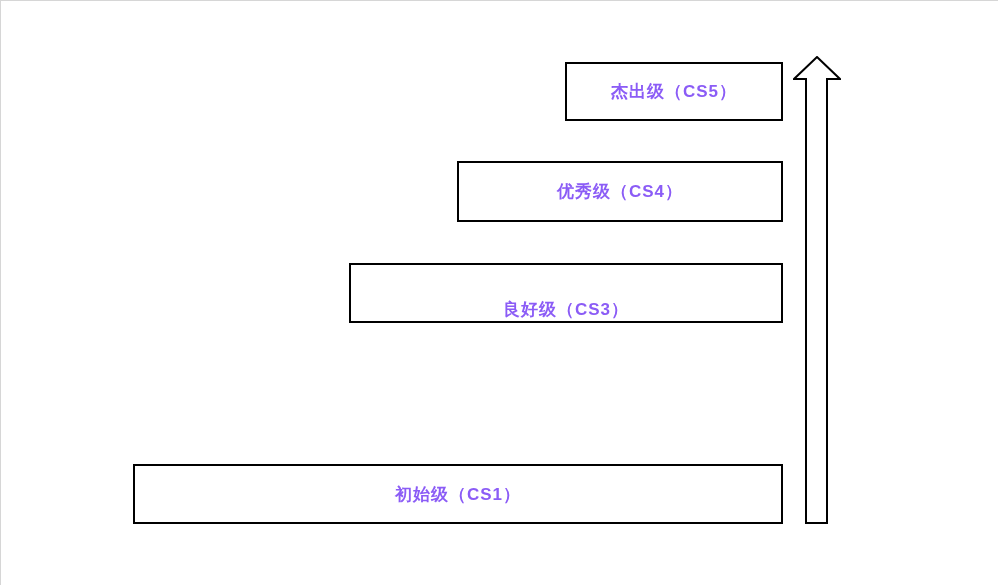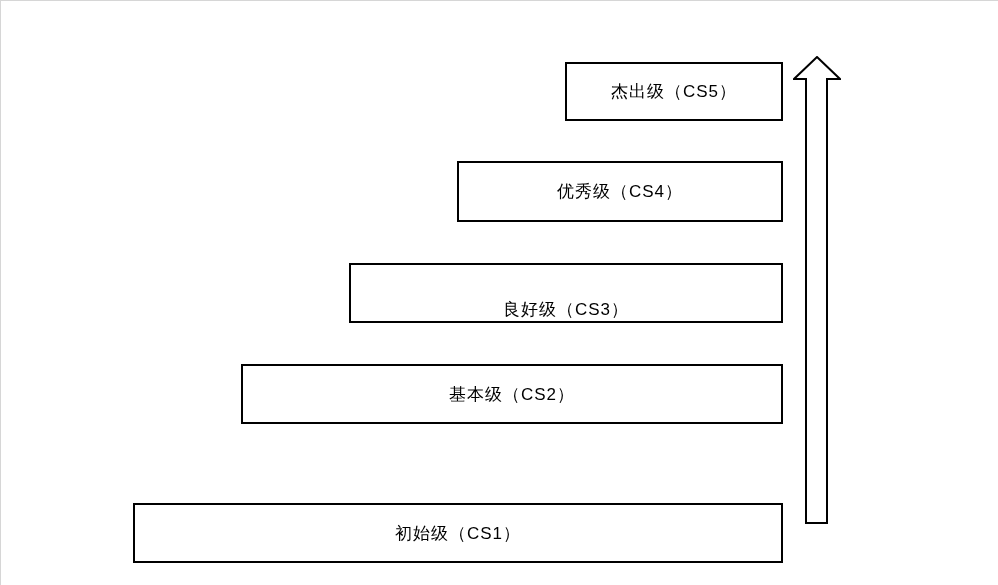--- a/index.html
+++ b/index.html
@@ -22,30 +22,30 @@
     position: absolute;
     box-sizing: border-box;
     border: 2px solid #000000;
     background: #ffffff;
     display: flex;
     align-items: center;
     justify-content: center;
   }
   .level-label {
     font-size: 17px;
-    font-weight: normal;
-    color: #000000;
+    font-weight: bold;
+    color: #8b5cf6;
     letter-spacing: 1px;
     white-space: nowrap;
   }
   .box-cs5 { left: 564px; top:  61px; width: 218px; height: 59px; }
   .box-cs4 { left: 456px; top: 160px; width: 326px; height: 61px; }
   .box-cs3 { left: 348px; top: 262px; width: 434px; height: 60px; align-items: flex-end; }
   .box-cs2 { left: 240px; top: 363px; width: 542px; height: 60px; }
-  .box-cs1 { left: 132px; top: 463px; width: 650px; height: 60px; margin-top: 39px; }
+  .box-cs1 { left: 132px; top: 463px; width: 650px; height: 60px; }
   .up-arrow {
     position: absolute;
     left: 792px;
     top: 55px;
     width: 48px;
     height: 468px;
   }
 </style>
 </head>
 <body>
@@ -57,23 +57,20 @@
   </div>
 
   <div class="level-box box-cs4">
     <span class="level-label">优秀级（CS4）</span>
   </div>
 
   <div class="level-box box-cs3">
     <span class="level-label">良好级（CS3）</span>
   </div>
 
-  <div class="level-box box-cs2">
-    <span class="level-label">基本级（CS2）</span>
-  </div>
 
   <div class="level-box box-cs1">
     <span class="level-label">初始级（CS1）</span>
   </div>
 
   <svg class="up-arrow" viewBox="0 0 48 468" preserveAspectRatio="none" aria-hidden="true">
     <polygon points="24,1 47,23 34,23 34,467 13,467 13,23 1,23" fill="#ffffff" stroke="#000000" stroke-width="2" stroke-linejoin="miter"></polygon>
   </svg>
 
 </div>

